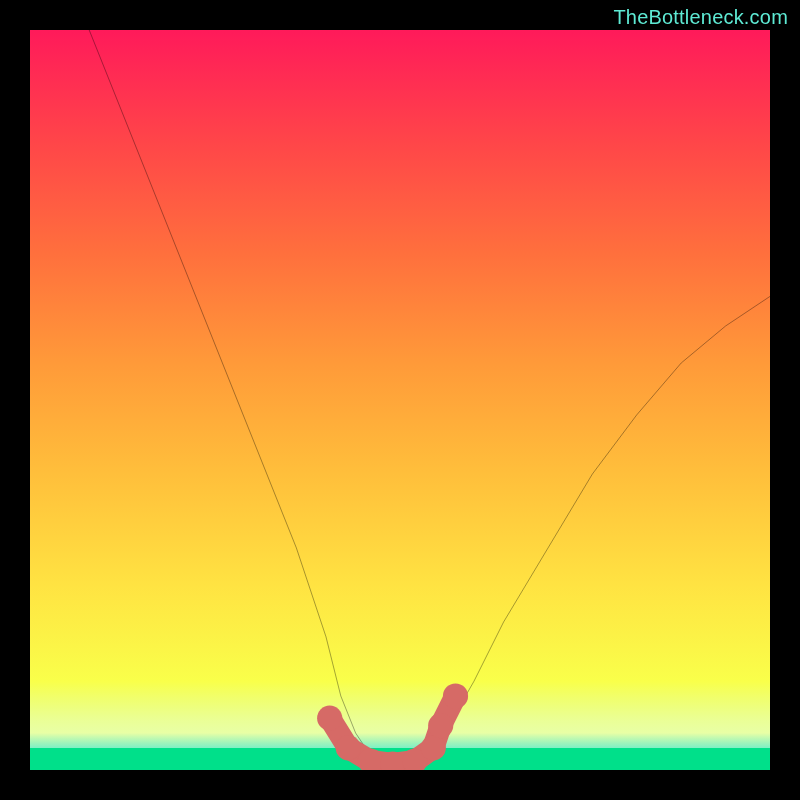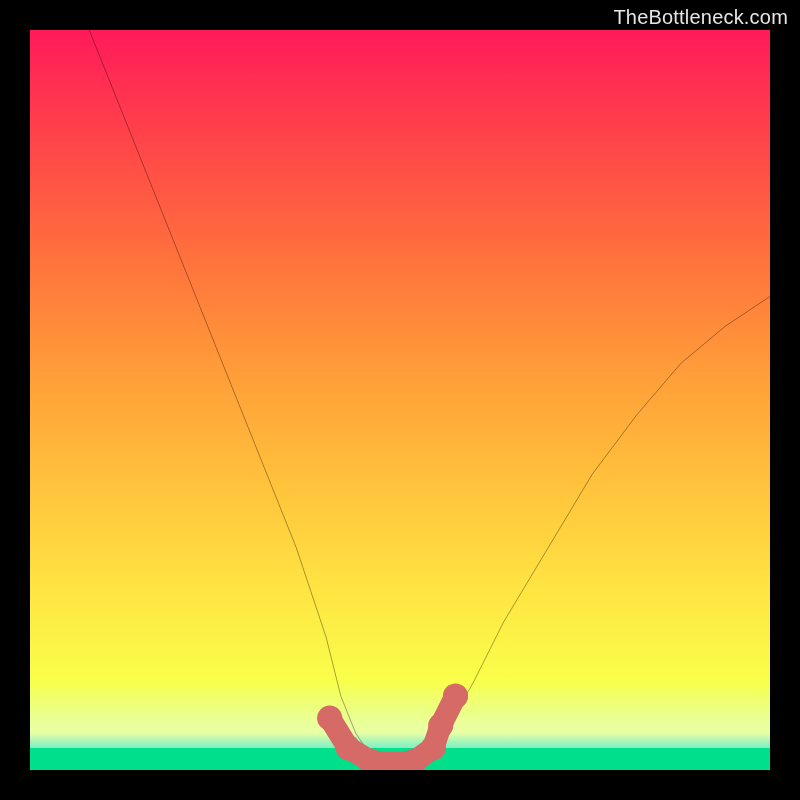--- a/index.html
+++ b/index.html
@@ -49,21 +49,21 @@
     background: linear-gradient(to top,
       rgba(255,255,255,0.5) 0%,
       rgba(255,255,255,0.35) 40%,
       rgba(255,255,255,0) 100%);
     pointer-events: none;
   }
   .watermark {
     position: absolute;
     top: 6px;
     right: 12px;
-    color: #e5e5e5;
+    color: #5eead4;
     font-size: 20px;
     font-weight: 500;
     letter-spacing: 0.2px;
     user-select: none;
   }
   svg.curve {
     position: absolute;
     inset: 0;
   }
 </style>

